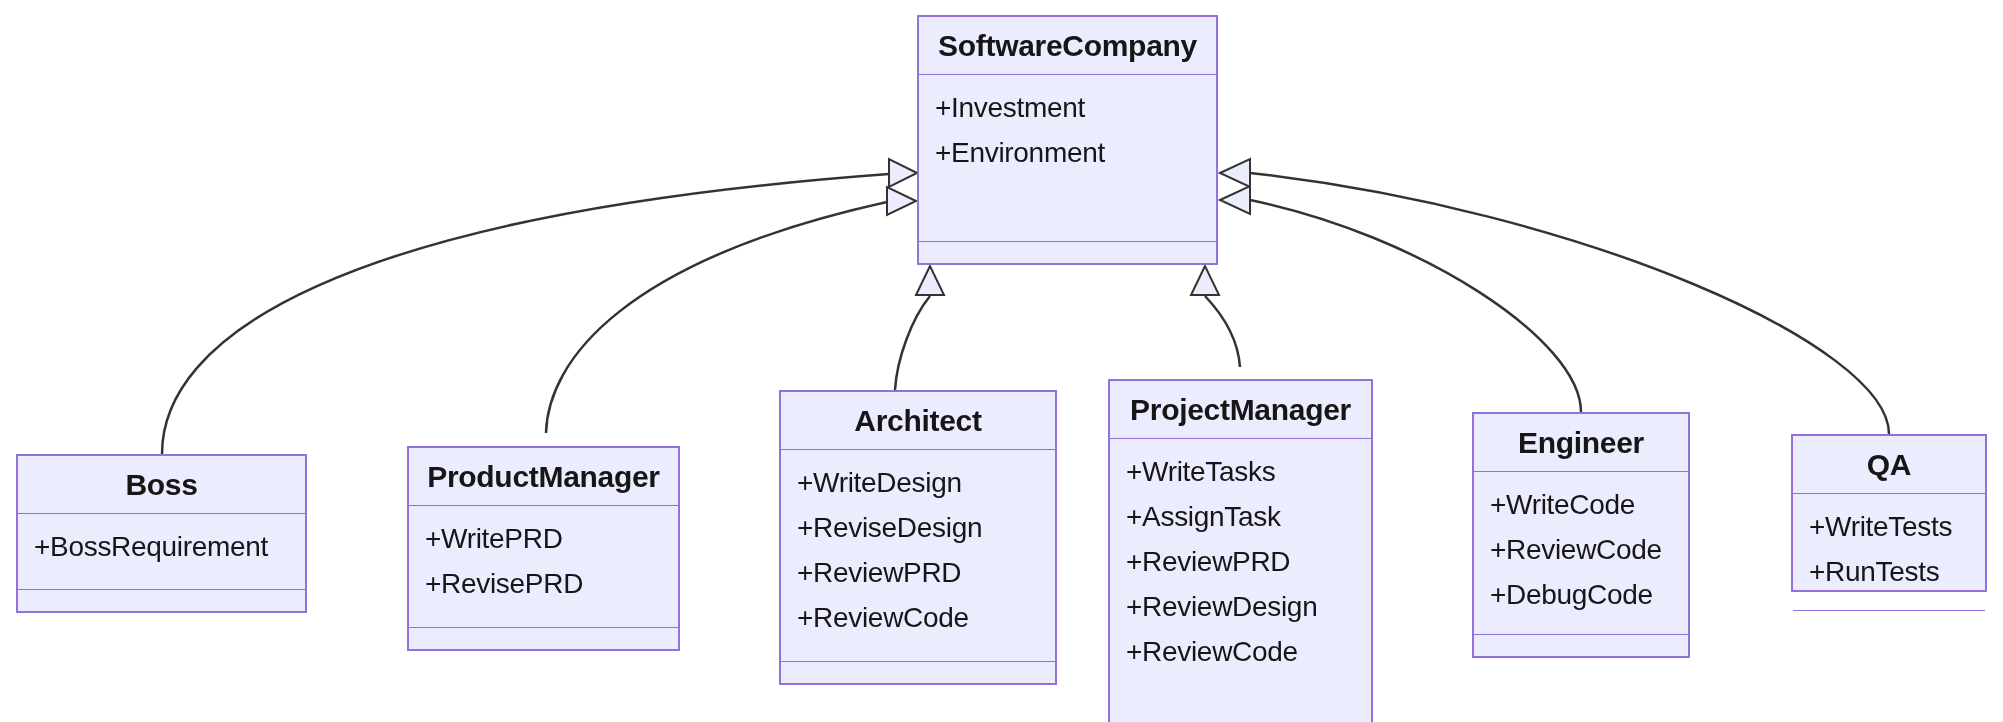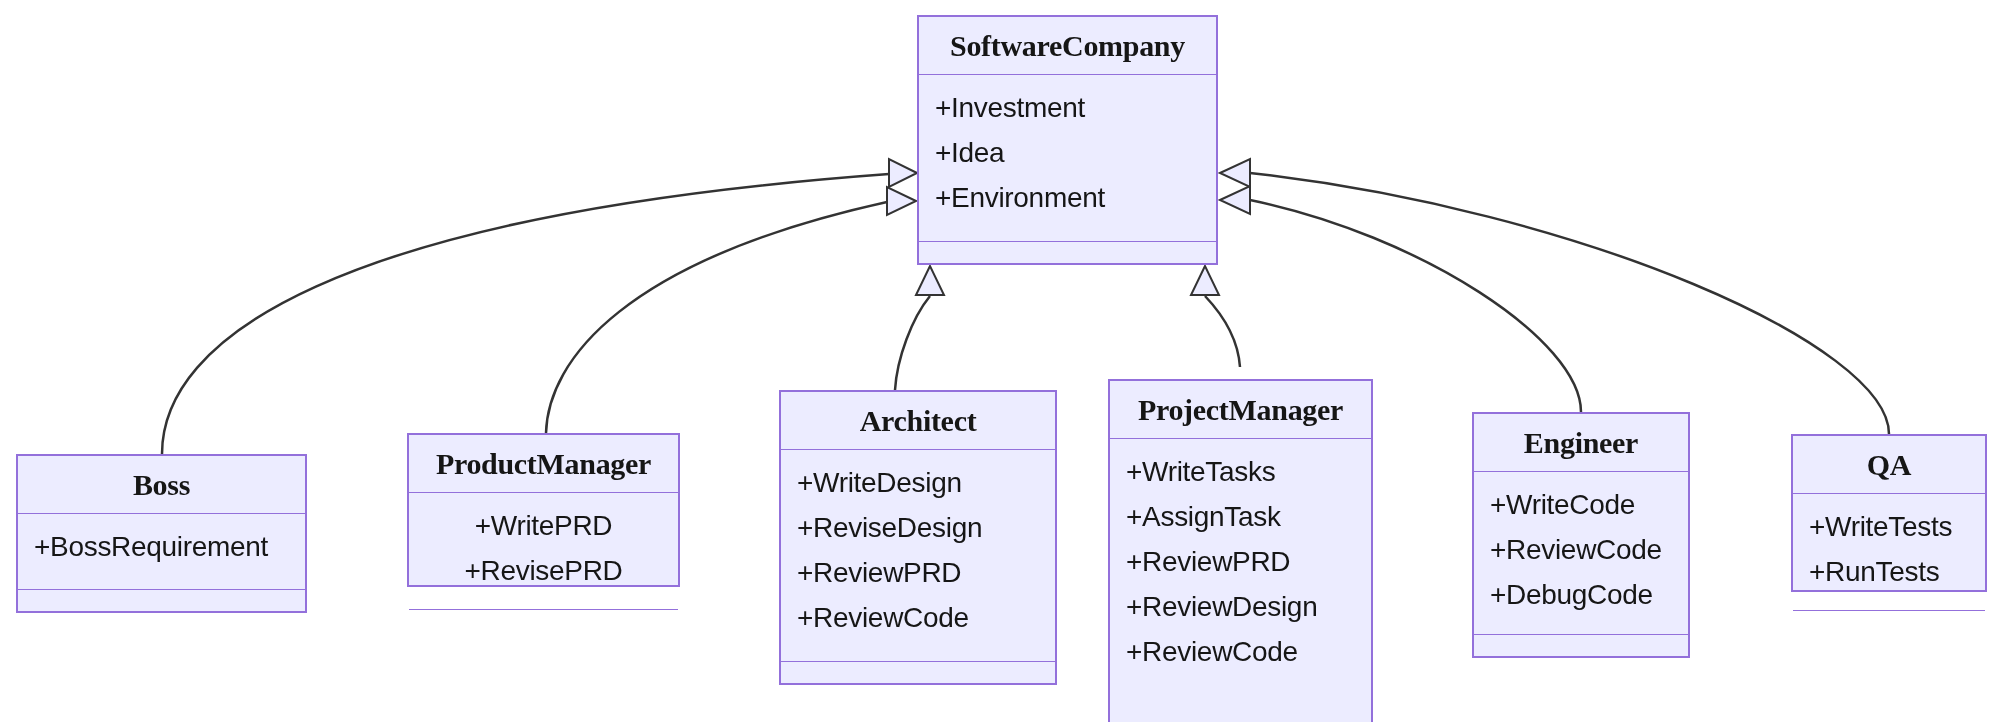--- a/index.html
+++ b/index.html
@@ -10,21 +10,20 @@
   .edges{position:absolute;left:0;top:0;width:2003px;height:722px;z-index:0;}
   .cls{
     position:absolute;z-index:1;box-sizing:border-box;
     background:#ECECFF;border:2px solid #9370DB;
     display:flex;flex-direction:column;color:#161616;
   }
   .cls-title{
     flex:0 0 57px;display:flex;align-items:center;justify-content:center;
     font-weight:bold;font-size:30px;letter-spacing:-0.3px;
     border-bottom:1.5px solid #9370DB;
-    font-family:Liberation Serif, serif;
   }
   .cls-attrs{
     flex:1 1 auto;padding:10px 16px 16px 16px;
     font-size:28px;line-height:45px;letter-spacing:-0.3px;
     border-bottom:1.5px solid #9370DB;white-space:nowrap;
   }
   .cls-methods{flex:0 0 21px;}
   .attr{height:45px;}
 </style>
 </head>
@@ -50,35 +49,34 @@
     <polygon points="1220,200 1250,186 1250,214" fill="#ECECFF" stroke="#333333" stroke-width="2"></polygon>
 
     <path d="M 1889,434 C 1889,345 1580,210 1250,173" fill="none" stroke="#333333" stroke-width="2.5"></path>
     <polygon points="1220,173 1250,159 1250,187" fill="#ECECFF" stroke="#333333" stroke-width="2"></polygon>
   </svg>
 
   <div class="cls" style="left:917px;top:15px;width:301px;height:250px;">
     <div class="cls-title">SoftwareCompany</div>
     <div class="cls-attrs">
       <div class="attr">+Investment</div>
-      <div class="attr">+Idea</div>
       <div class="attr">+Environment</div>
     </div>
     <div class="cls-methods"></div>
   </div>
 
   <div class="cls" style="left:16px;top:454px;width:291px;height:159px;">
     <div class="cls-title">Boss</div>
     <div class="cls-attrs">
       <div class="attr">+BossRequirement</div>
     </div>
     <div class="cls-methods"></div>
   </div>
 
-  <div class="cls" style="left:407px;top:433px;width:273px;height:154px;text-align:center;">
+  <div class="cls" style="left:407px;top:446px;width:273px;height:205px;">
     <div class="cls-title">ProductManager</div>
     <div class="cls-attrs">
       <div class="attr">+WritePRD</div>
       <div class="attr">+RevisePRD</div>
     </div>
     <div class="cls-methods"></div>
   </div>
 
   <div class="cls" style="left:779px;top:390px;width:278px;height:295px;">
     <div class="cls-title">Architect</div>

